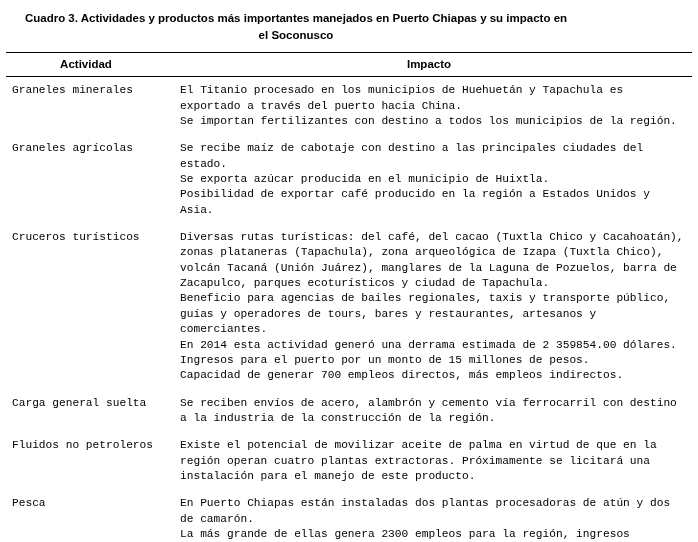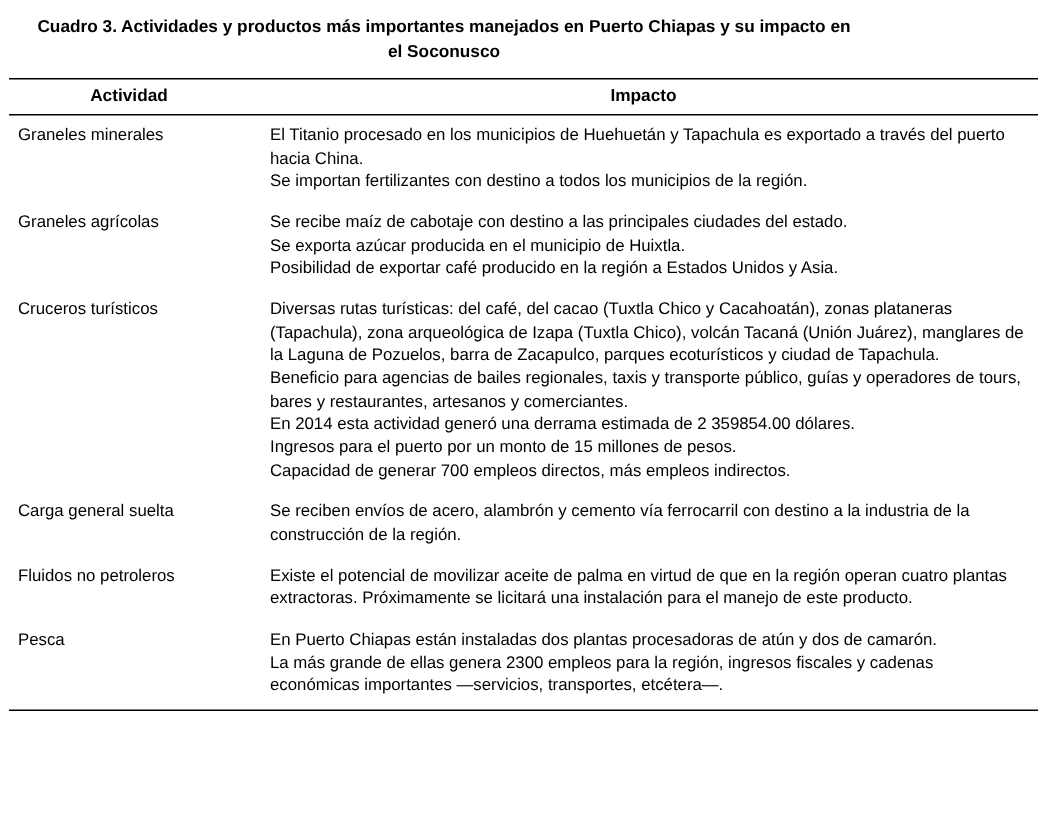--- a/index.html
+++ b/index.html
@@ -48,31 +48,33 @@
   }
   tbody td {
     font-size: 11.2px;
     vertical-align: top;
     padding: 6px 8px 6px 6px;
     line-height: 1.37;
   }
   tbody td.act {
     padding-left: 6px;
     white-space: nowrap;
+    font-family: Liberation Mono, monospace;
   }
   tbody td.imp {
     padding-left: 14px;
   }
   tbody tr.last td {
     border-bottom: 1.6px solid #000;
     padding-bottom: 7px;
     margin-top: 16px;
   }
   .imp p {
     margin: 0;
+    font-family: Liberation Mono, monospace;
   }
   .source {
     font-size: 9.6px;
     margin: 5px 0 0 6px;
   }
 </style>
 </head>
 <body>
 
 <div class="page">

